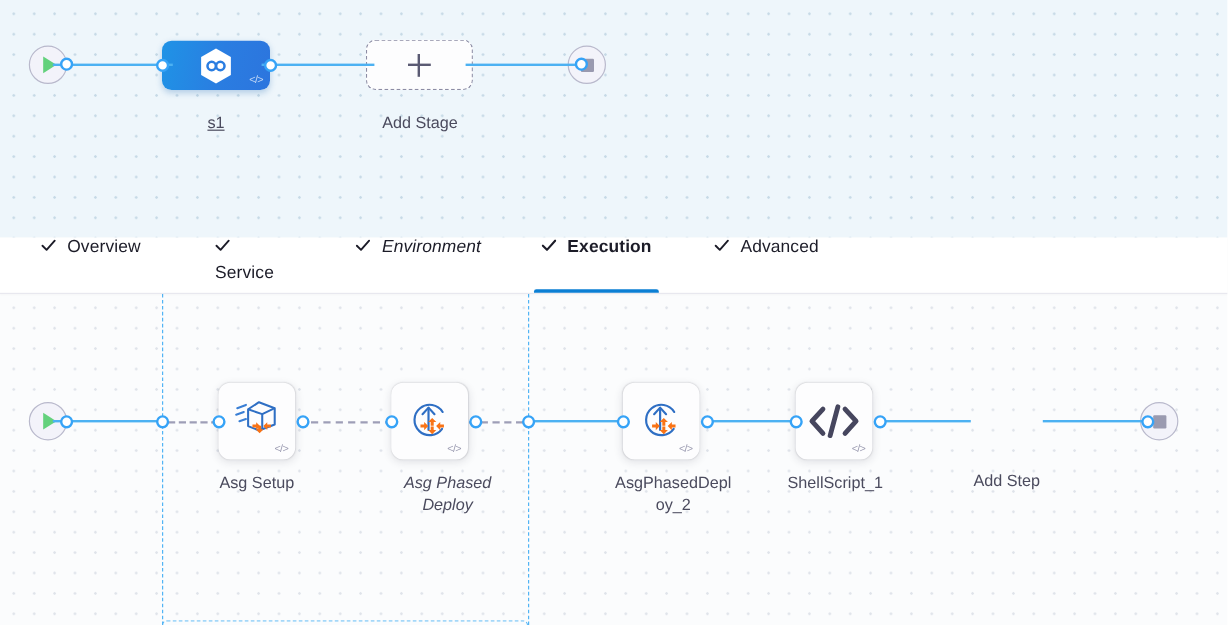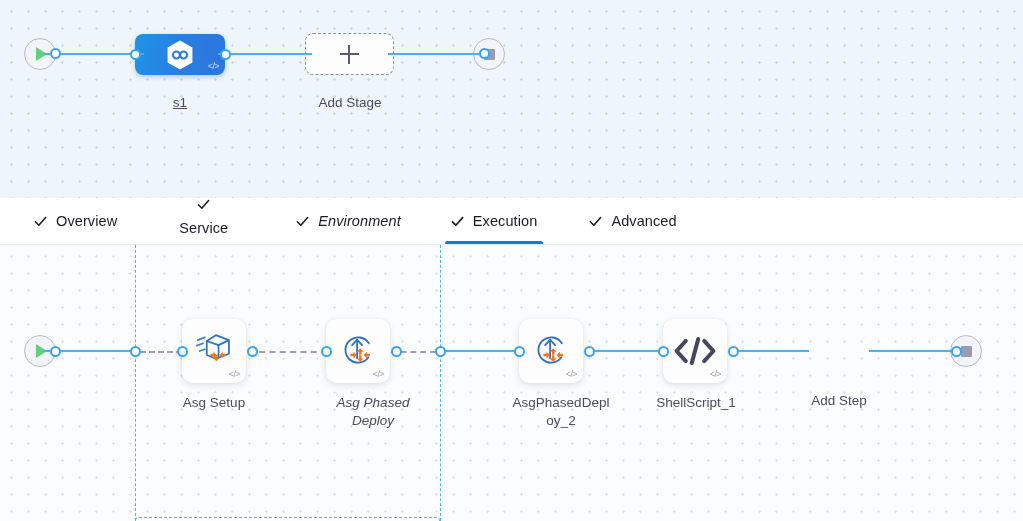--- a/index.html
+++ b/index.html
@@ -57,35 +57,34 @@
     box-shadow: 0 1px 2px rgba(40,41,61,0.04);
     display: flex;
     align-items: stretch;
     padding-left: 18px;
     z-index: 6;
   }
 
   .tab {
     position: relative;
     display: flex;
-    align-items: center;
     gap: 9px;
     padding: 0 16px;
     height: 100%;
     cursor: pointer;
     white-space: nowrap;
   }
 
   .tab .tab-label {
     font-size: 14.5px;
     color: #1c1c28;
     letter-spacing: .1px;
   }
 
-  .tab.active .tab-label { font-weight: 400; }
+  .tab.active .tab-label { font-weight: 700; }
 
   .tab .check {
     width: 13px;
     height: 13px;
     flex: none;
     display: block;
   }
 
   .tab.active::after {
     content: "";

